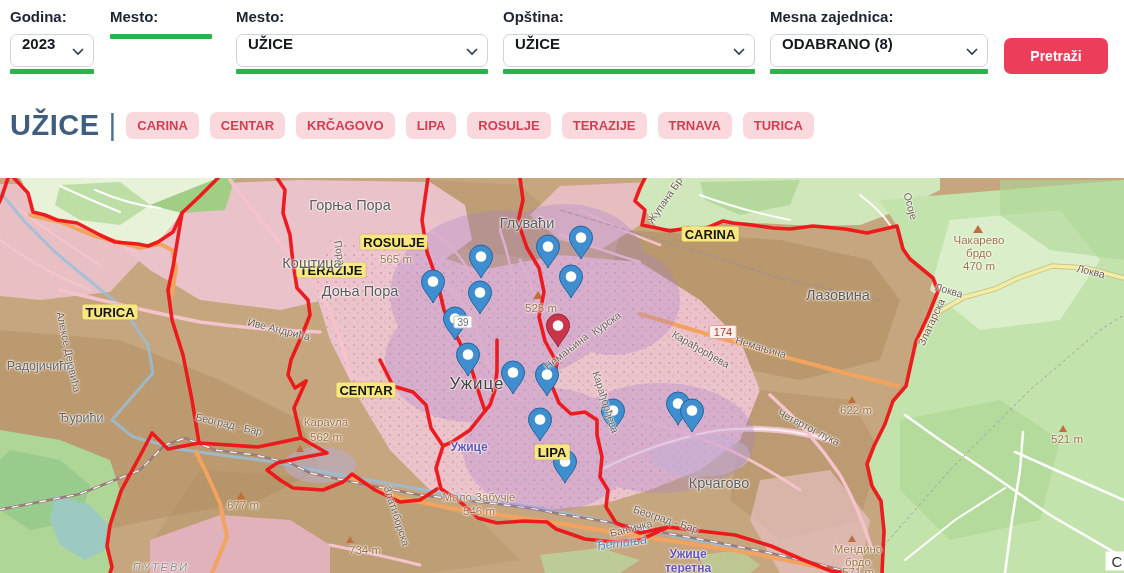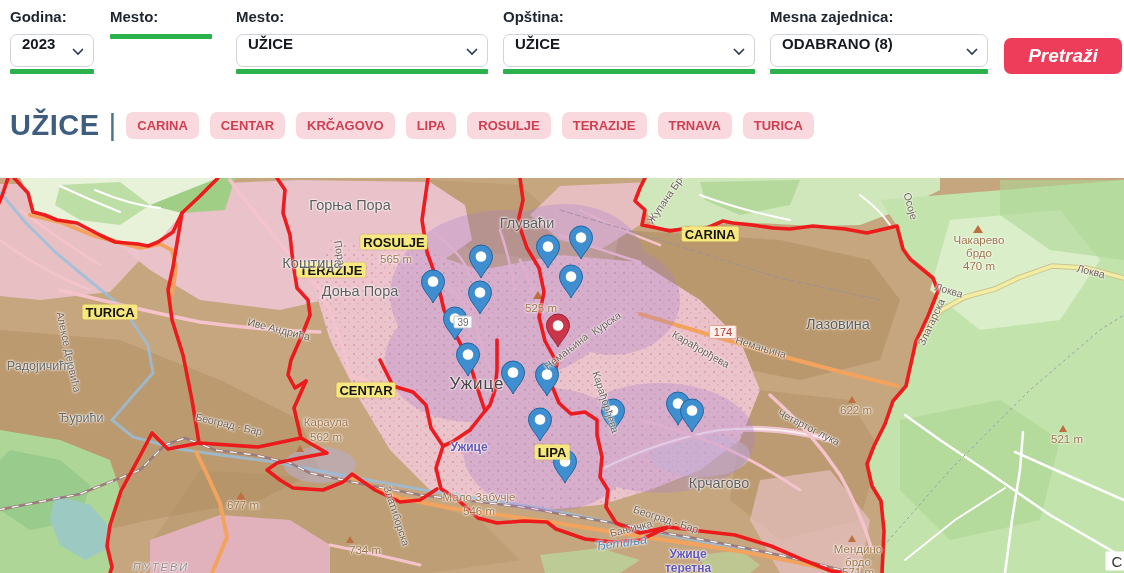--- a/index.html
+++ b/index.html
@@ -12,23 +12,23 @@
   .selbox{position:relative;background:#fff;border:1px solid #cfd4da;border-radius:7px;
           height:33px;display:flex;align-items:flex-start;padding:0 26px 0 11px;
           font-size:15px;font-weight:700;color:#14181f;cursor:pointer;box-sizing:border-box;}
   .selbox .chev{position:absolute;right:9px;top:13px;}
   .greenbar{height:5px;background:#2bb24c;margin-top:2px;border-radius:1px;}
   .f1{left:10px}.f1 .selbox,.f1 .greenbar{width:84px}
   .f2{left:110px}.f2 .selbox,.f2 .greenbar{width:102px}
   .f3{left:236px}.f3 .selbox,.f3 .greenbar{width:252px}
   .f4{left:503px}.f4 .selbox,.f4 .greenbar{width:252px}
   .f5{left:770px}.f5 .selbox,.f5 .greenbar{width:218px}
-  .searchbtn{position:absolute;left:1004px;top:38px;width:118px;height:36px;background:#ee3d5a;
-             color:#fff;font-size:19px;font-weight:700;border:none;border-radius:7px;cursor:pointer;
-             font-family:inherit;font-style:italic;}
+  .searchbtn{position:absolute;left:1004px;top:38px;width:104px;height:36px;background:#ee3d5a;
+             color:#fff;font-size:14px;font-weight:700;border:none;border-radius:7px;cursor:pointer;
+             font-family:inherit;}
   
   .titlerow{position:absolute;left:10px;top:108px;display:flex;align-items:center;}
   .city-title{font-size:29px;font-weight:700;color:#3f5d7e;letter-spacing:.5px;}
   .city-pipe{font-size:30px;font-weight:400;color:#4a7296;margin:0 10px 0 9px;}
   .tagwrap{display:flex;gap:11px;}
   .tag{background:#fad9de;color:#cf3e51;font-size:13px;font-weight:700;
        padding:6px 11px;border-radius:7px;white-space:nowrap;}
   
   .map{position:absolute;left:0;top:178px;width:1124px;height:395px;overflow:hidden;background:#c6a67f;}
   .map svg{position:absolute;left:0;top:0;}
@@ -313,21 +313,21 @@
         <div class="ml zone" style="left: 331px; top: 92px; transform: translate(-50%, -50%);">TERAZIJE</div>
         <div class="ml zone" style="left: 394px; top: 64px; transform: translate(-50%, -50%);">ROSULJE</div>
         <div class="ml zone" style="left: 366px; top: 212px; transform: translate(-50%, -50%);">CENTAR</div>
         <div class="ml zone" style="left: 710px; top: 56px; transform: translate(-50%, -50%);">CARINA</div>
         <div class="ml zone" style="left: 552px; top: 274px; transform: translate(-50%, -50%);">LIPA</div>
         <div class="ml city" style="left: 477px; top: 206px; transform: translate(-50%, -50%);">Ужице</div>
         <div class="ml place" style="left: 350px; top: 27px; transform: translate(-50%, -50%);">Горња Пора</div>
         <div class="ml place" style="left: 527px; top: 45px; transform: translate(-50%, -50%);">Глуваћи</div>
         <div class="ml place" style="left: 360px; top: 113px; transform: translate(-50%, -50%);">Доња Пора</div>
         <div class="ml place" style="left: 292px; top: 85px; transform: translate(-50%, -50%); padding-left: 40px;">Коштица</div>
-        <div class="ml place" style="left: 838px; top: 117px; transform: translate(-50%, -50%); margin-top: 29px;">Лазовина</div>
+        <div class="ml place" style="left: 838px; top: 117px; transform: translate(-50%, -50%);">Лазовина</div>
         <div class="ml place" style="left: 719px; top: 305px; transform: translate(-50%, -50%);">Крчагово</div>
         <div class="ml hamlet" style="left: 40px; top: 188px; transform: translate(-50%, -50%);">Радојичићи</div>
         <div class="ml hamlet" style="left: 81px; top: 240px; transform: translate(-50%, -50%);">Ђурићи</div>
         <div class="ml area" style="left: 153px; top: 389px; transform: translate(-50%, -50%); margin-left: 8px;">ПУТЕВИ</div>
         <div class="ml elev" style="left: 396px; top: 81px; transform: translate(-50%, -50%);">565 m</div>
         <div class="ml elev" style="left: 541px; top: 130px; transform: translate(-50%, -50%);">525 m</div>
         <div class="ml elev" style="left: 243px; top: 327px; transform: translate(-50%, -50%);">677 m</div>
         <div class="ml elev" style="left: 365px; top: 372px; transform: translate(-50%, -50%);">734 m</div>
         <div class="ml elev" style="left: 856px; top: 232px; transform: translate(-50%, -50%);">622 m</div>
         <div class="ml elev" style="left: 1067px; top: 261px; transform: translate(-50%, -50%);">521 m</div>

